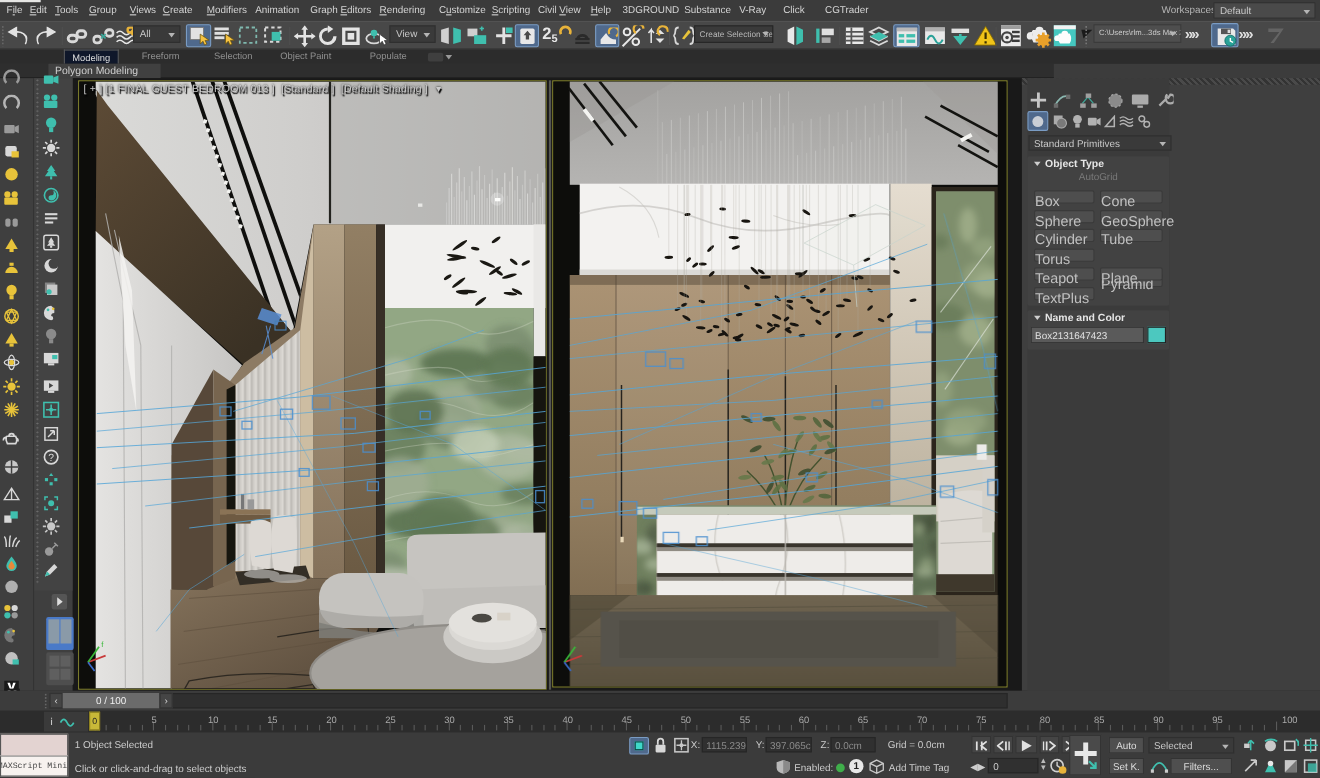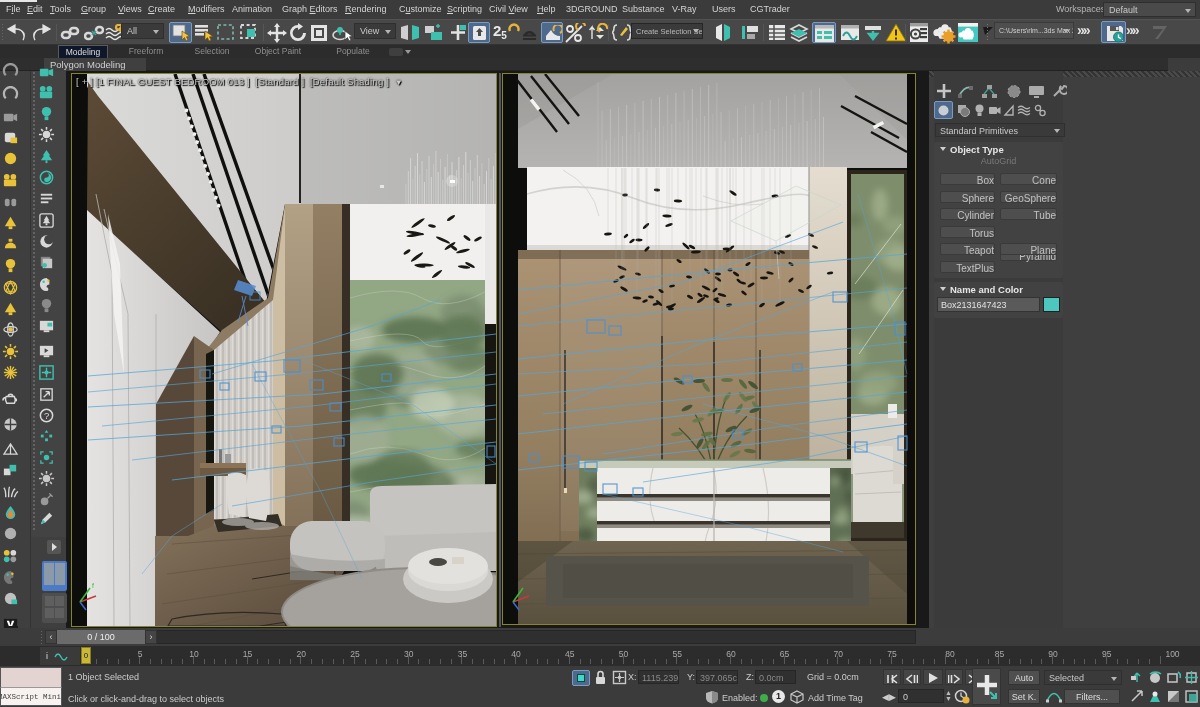--- a/index.html
+++ b/index.html
@@ -21,21 +21,21 @@
     color:#c8c8c8; font-size:9px; }
   .ddl b { position:absolute; right:4px; top:45%; width:0; height:0; font-weight:normal;
     border-left:3.5px solid transparent; border-right:3.5px solid transparent;
     border-top:4px solid #b5b5b5; }
   .hl { background:#4f698c; border:1px solid #7a9cc4; border-radius:2px; }
   
   #ribbontabs { left:0; top:45px; width:1200px; height:13px; background:#2c2c2c; }
   #ribbontabs .tab { position:absolute; top:0; height:13px; color:#8f8f8f;
     font-size:8.5px; line-height:13px; text-align:center; }
   #ribbontabs .sel { background:#0f172a; color:#dedede; border:1px solid #5a5a5a; border-bottom:none;}
-  #polyrow { left:0; top:58px; width:1168px; height:13px; background:#2e2e2e;
+  #polyrow { left:0; top:58px; width:958px; height:13px; background:#2e2e2e;
     border-bottom:1px solid #222; }
   #polyrow .chip { position:absolute; left:44px; top:0px; height:13px; padding:1px 20px 0 6px;
     background:#404040; color:#d0d0d0; font-size:9.5px; }
   
   #work { left:0; top:71px; width:1200px; height:557px; background:#191919; }
   #dock { position:absolute; left:0; top:0; width:66px; height:557px; background:#3f3f3f; }
   #dock2 { position:absolute; left:0; top:628px; width:40px; height:38px; background:#3c3c3c; }
   #dock .col2 { position:absolute; left:31px; top:0; width:35px; height:466px; background:#434343; }
   .dkic { position:absolute; width:17px; height:17px; font-size:11px; line-height:17px;
     text-align:center; }
@@ -47,21 +47,21 @@
   
   #cmd { left:929px; top:71px; width:271px; height:557px; background:#3f3f3f; }
   #cmd .rollcol { position:absolute; left:5px; top:0; width:129px; height:557px; background:#3b3b3b; }
   .roll { position:absolute; background:#424242; border-radius:2px; }
   .rollhead { position:absolute; left:0; top:0; right:0; height:14px; color:#e6e6e6;
     font-weight:bold; font-size:9.5px; padding:2px 0 0 16px; }
   .rollhead:before { content:""; position:absolute; left:6px; top:5px; width:0; height:0;
     border-left:3.5px solid transparent; border-right:3.5px solid transparent;
     border-top:4px solid #cfcfcf; }
   .cbtn { position:absolute; background:#4e4e4e; border:1px solid #3a3a3a; border-radius:2px;
-    color:#c0c0c0; font-size:10px; text-align:right; height:12px; padding-top:1px; }
+    color:#c0c0c0; font-size:13px; text-align:left; height:12px; padding-top:1px; }
   
   #tslider { left:0; top:628px; width:1200px; height:18px; background:#3c3c3c; }
   #ruler { left:0; top:646px; width:1200px; height:20px; background:#2c2c2c; }
   #status { left:0; top:666px; width:1200px; height:41px; background:#3b3b3b; }
   .f9 { font-size:9px; color:#cccccc; }
   .field { position:absolute; background:#303030; border:1px solid #262626;
     color:#8a8a8a; font-size:9px; overflow:hidden; }
   .pbtn { position:absolute; background:#454545; border:1px solid #333; color:#dcdcdc;
     text-align:center; }
 #cmd > svg { opacity:0.8; }
@@ -81,21 +81,21 @@
     <span style="left:232px">Animation</span>
     <span style="left:282px">Graph <u>E</u>ditors</span>
     <span style="left:345px"><u>R</u>endering</span>
     <span style="left:399px">C<u>u</u>stomize</span>
     <span style="left:447px"><u>S</u>cripting</span>
     <span style="left:489px">Civil <u>V</u>iew</span>
     <span style="left:537px"><u>H</u>elp</span>
     <span style="left:566px">3DGROUND</span>
     <span style="left:622px">Substance</span>
     <span style="left:672px">V-Ray</span>
-    <span style="left:712px">Users</span>
+    <span style="left:712px">Click</span>
     <span style="left:750px">CGTrader</span>
     <span style="left:1056px;color:#b5b5b5">Workspaces:</span>
   </div>
   <div class="abs ddl" style="left:1103px;top:2px;width:93px;height:15px;background:#4a4a4a;">
     <span style="position:absolute;left:5px;top:2px;">Default</span>
       <b></b>
   </div>
   <div class="abs" id="toolbar">
     <div class="ic" style="left:1px;top:3px;width:3px;height:19px;background-image:radial-gradient(circle,#666 35%,transparent 40%);background-size:3px 3px;"></div>
     <svg class="ic" style="left:6px;top:4px" width="22" height="17" viewBox="0 0 22 17">

